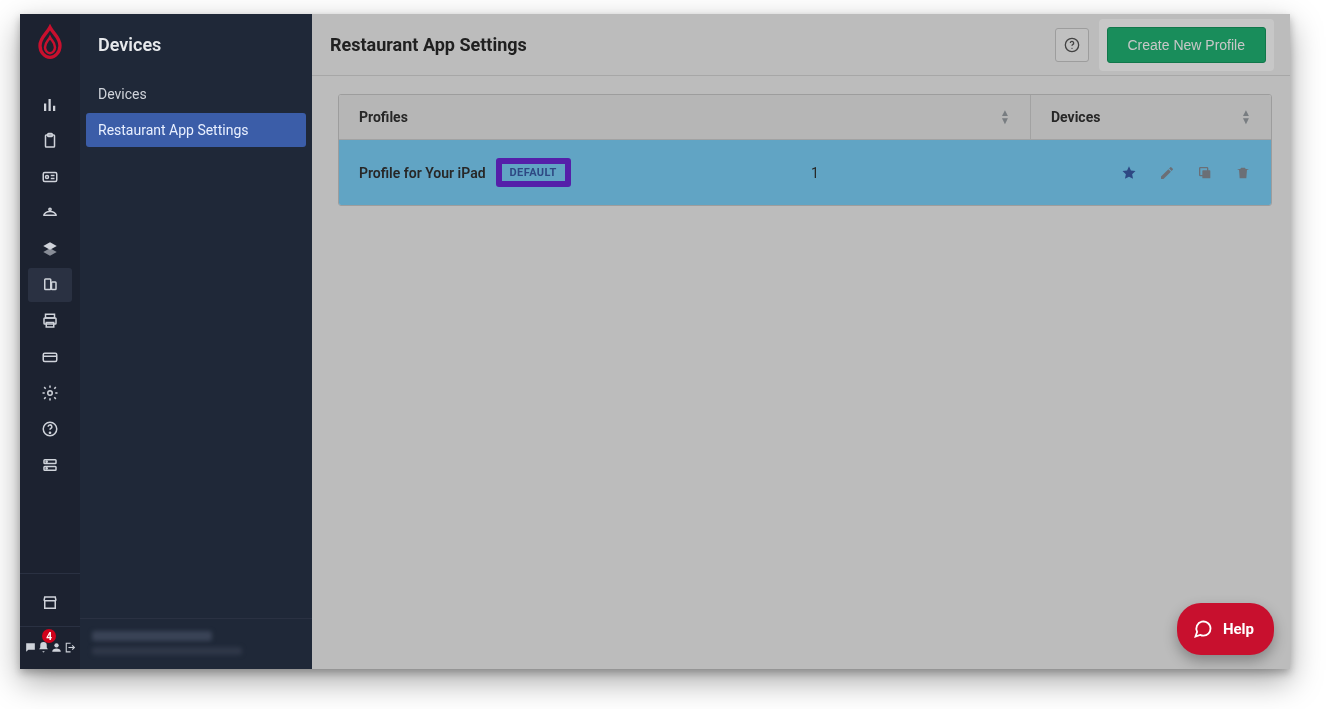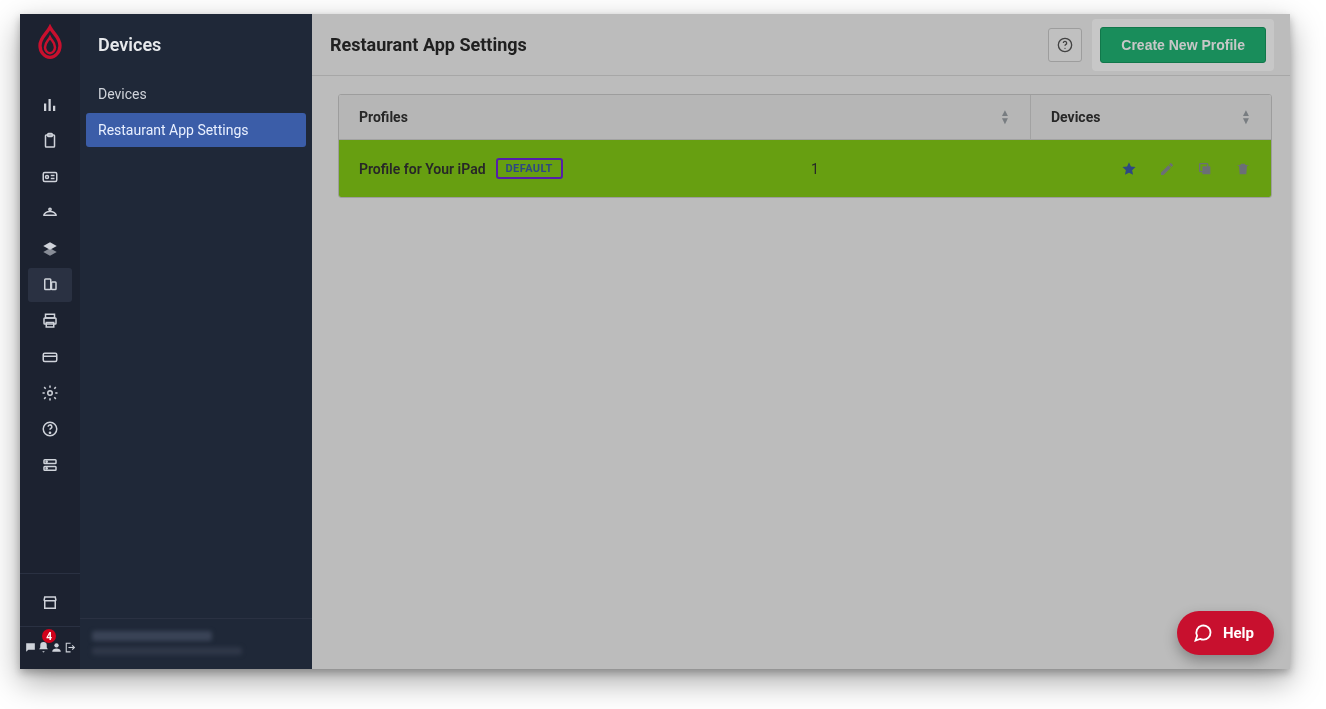--- a/index.html
+++ b/index.html
@@ -160,21 +160,21 @@
     padding:6px;
     border-radius:2px;
     box-shadow: 0 0 0 2px #fff;
     position:relative;
     z-index: 10;
   }
   .create-btn {
     background:#20b575;
     border:1px solid #179a61;
     color:#fff;
-    font-weight:700;
+    font-weight:400;
     font-size:14px;
     padding: 9px 20px;
     border-radius:3px;
     cursor:pointer;
   }
   .content {
     padding: 18px;
     position:relative; z-index:1;
   }
   .table {
@@ -198,51 +198,51 @@
   .th:last-child { border-right:none; }
   .th-profiles { flex: 1 1 480px; }
   .th-devices { flex: 0 0 240px; }
   .th-actions { flex: 0 0 240px; justify-content:flex-end; }
   .sort-caret {
     color:#9aa0a6; font-size:10px; line-height:8px;
     display:flex; flex-direction:column;
   }
   .trow {
     display:flex;
-    background:#84cc16;
+    background:#7dd3fc;
   }
   .td {
     padding: 18px 20px;
     font-size:14px; color:#333;
     display:flex; align-items:center;
   }
   .td-profiles { flex:1 1 480px; gap:10px; }
   .td-devices { flex:0 0 240px; }
   .td-actions { flex:0 0 240px; justify-content:flex-end; gap:22px; color:#8a8f98; }
   .badge-default {
-    border:2px solid #6d28d9;
+    border:6px solid #6d28d9;
     color:#3b5da8;
     font-size:11px; font-weight:700;
     padding: 2px 8px;
     border-radius:3px;
     letter-spacing:0.4px;
   }
   .row-action { cursor:pointer; display:flex; align-items:center; }
   .row-action svg { width:16px; height:16px; }
   .star-active { color:#3b5da8; }
 
   
   .help-fab {
     position:absolute;
     right: 16px;
     bottom: 14px;
     background:#c8102e;
     color:#fff;
     border-radius: 24px;
-    height: 44px;
+    height: 52px;
     padding: 0 20px 0 16px;
     display:flex; align-items:center; gap:10px;
     font-weight:700; font-size:15px;
     cursor:pointer;
     z-index: 10;
     box-shadow: 0 6px 14px rgba(0,0,0,0.3);
   }
   .help-fab svg { width:20px; height:20px; }
 </style>
 </head>

